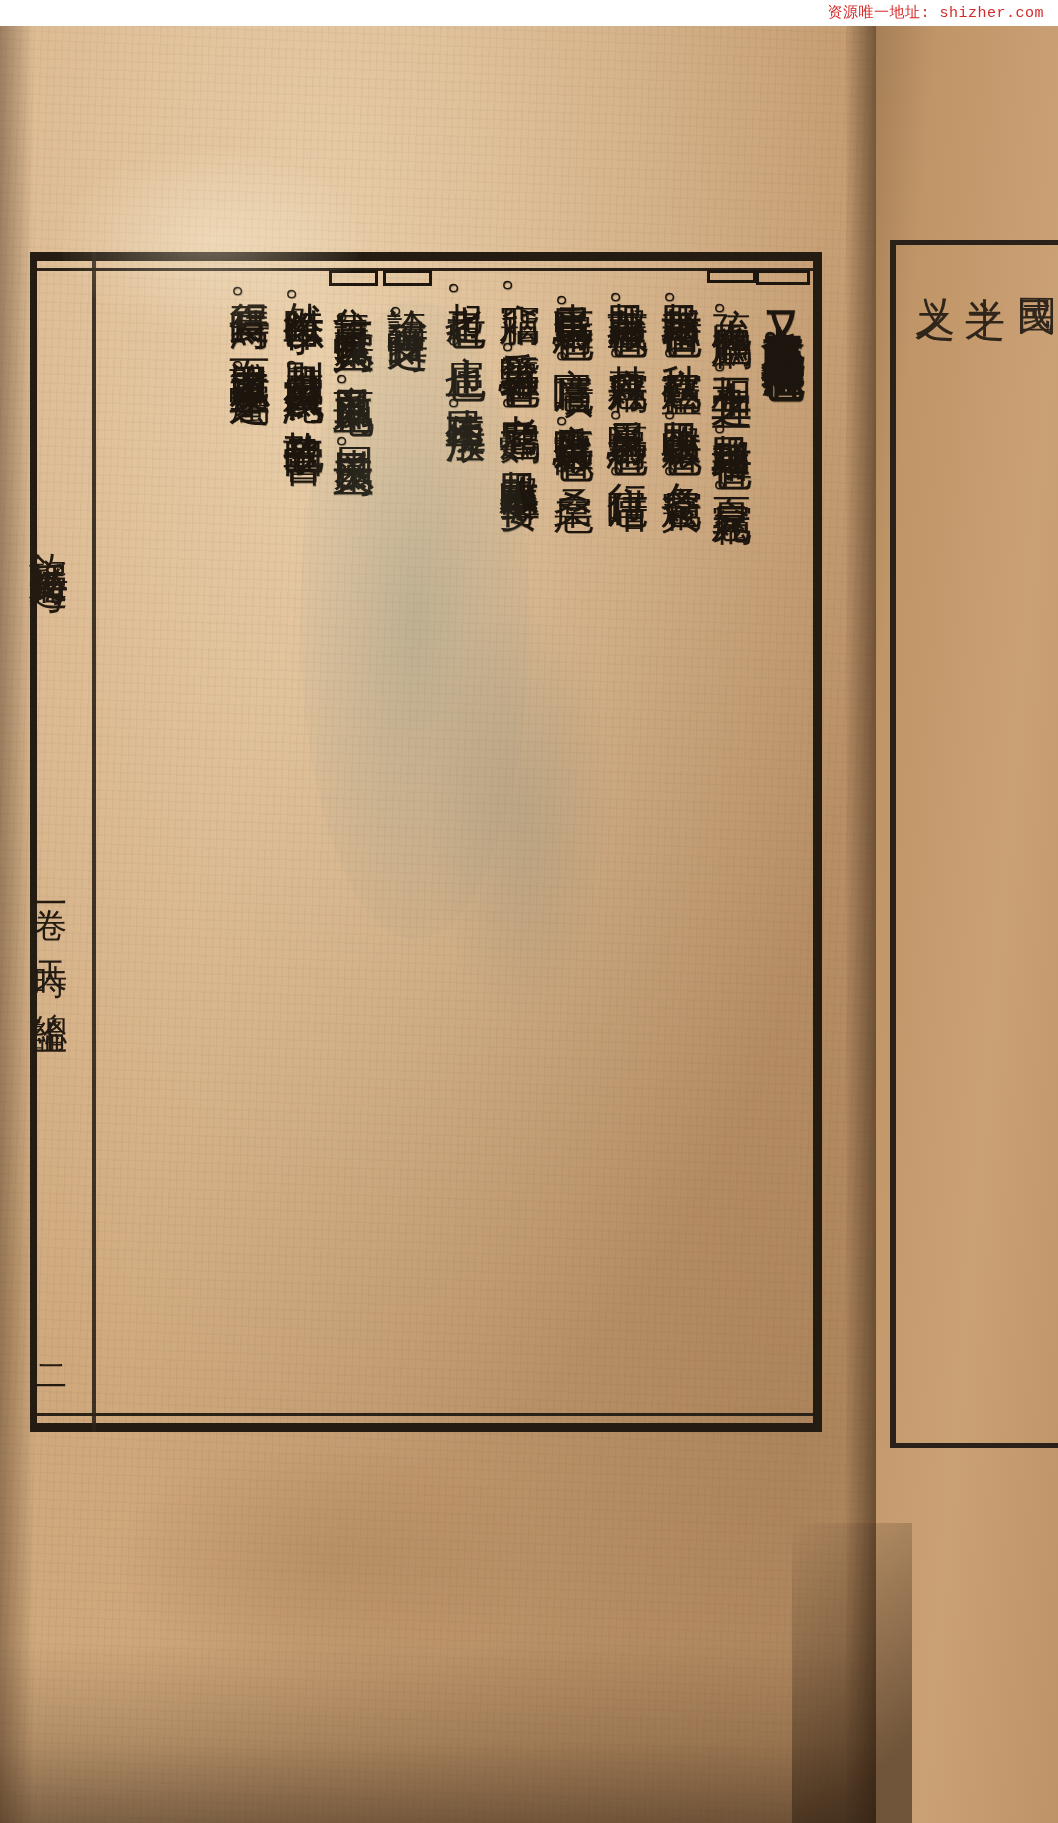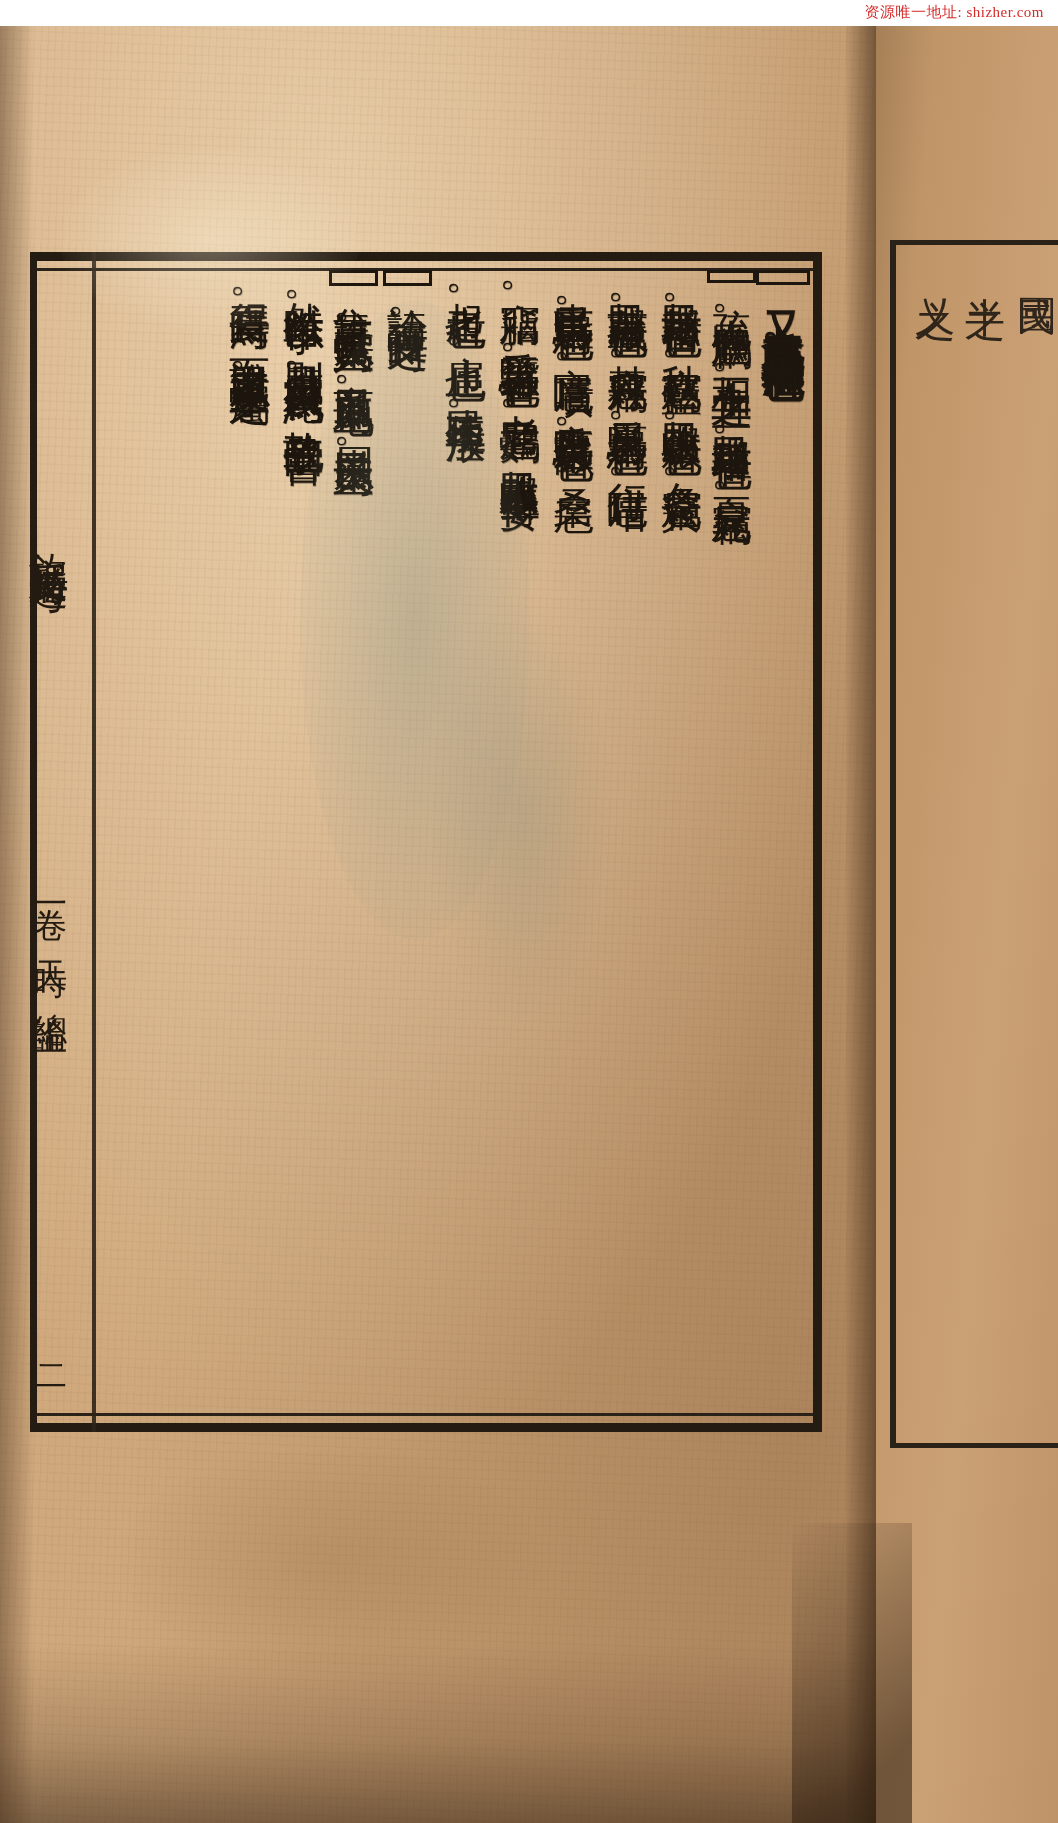--- a/index.html
+++ b/index.html
@@ -40,21 +40,21 @@
     position: absolute;
     top: 0; left: 0; right: 0;
     height: 26px;
     background: #ffffff;
     z-index: 40;
   }
   .watermark-text {
     position: absolute;
     top: 3px;
     right: 14px;
-    font-family: Liberation Serif, serif;
+    font-family: Liberation Mono, monospace;
     font-size: 15px;
     color: #d42a2a;
     letter-spacing: 0.5px;
     z-index: 41;
     white-space: nowrap;
   }
 
   
   .gutter {
     position: absolute;

